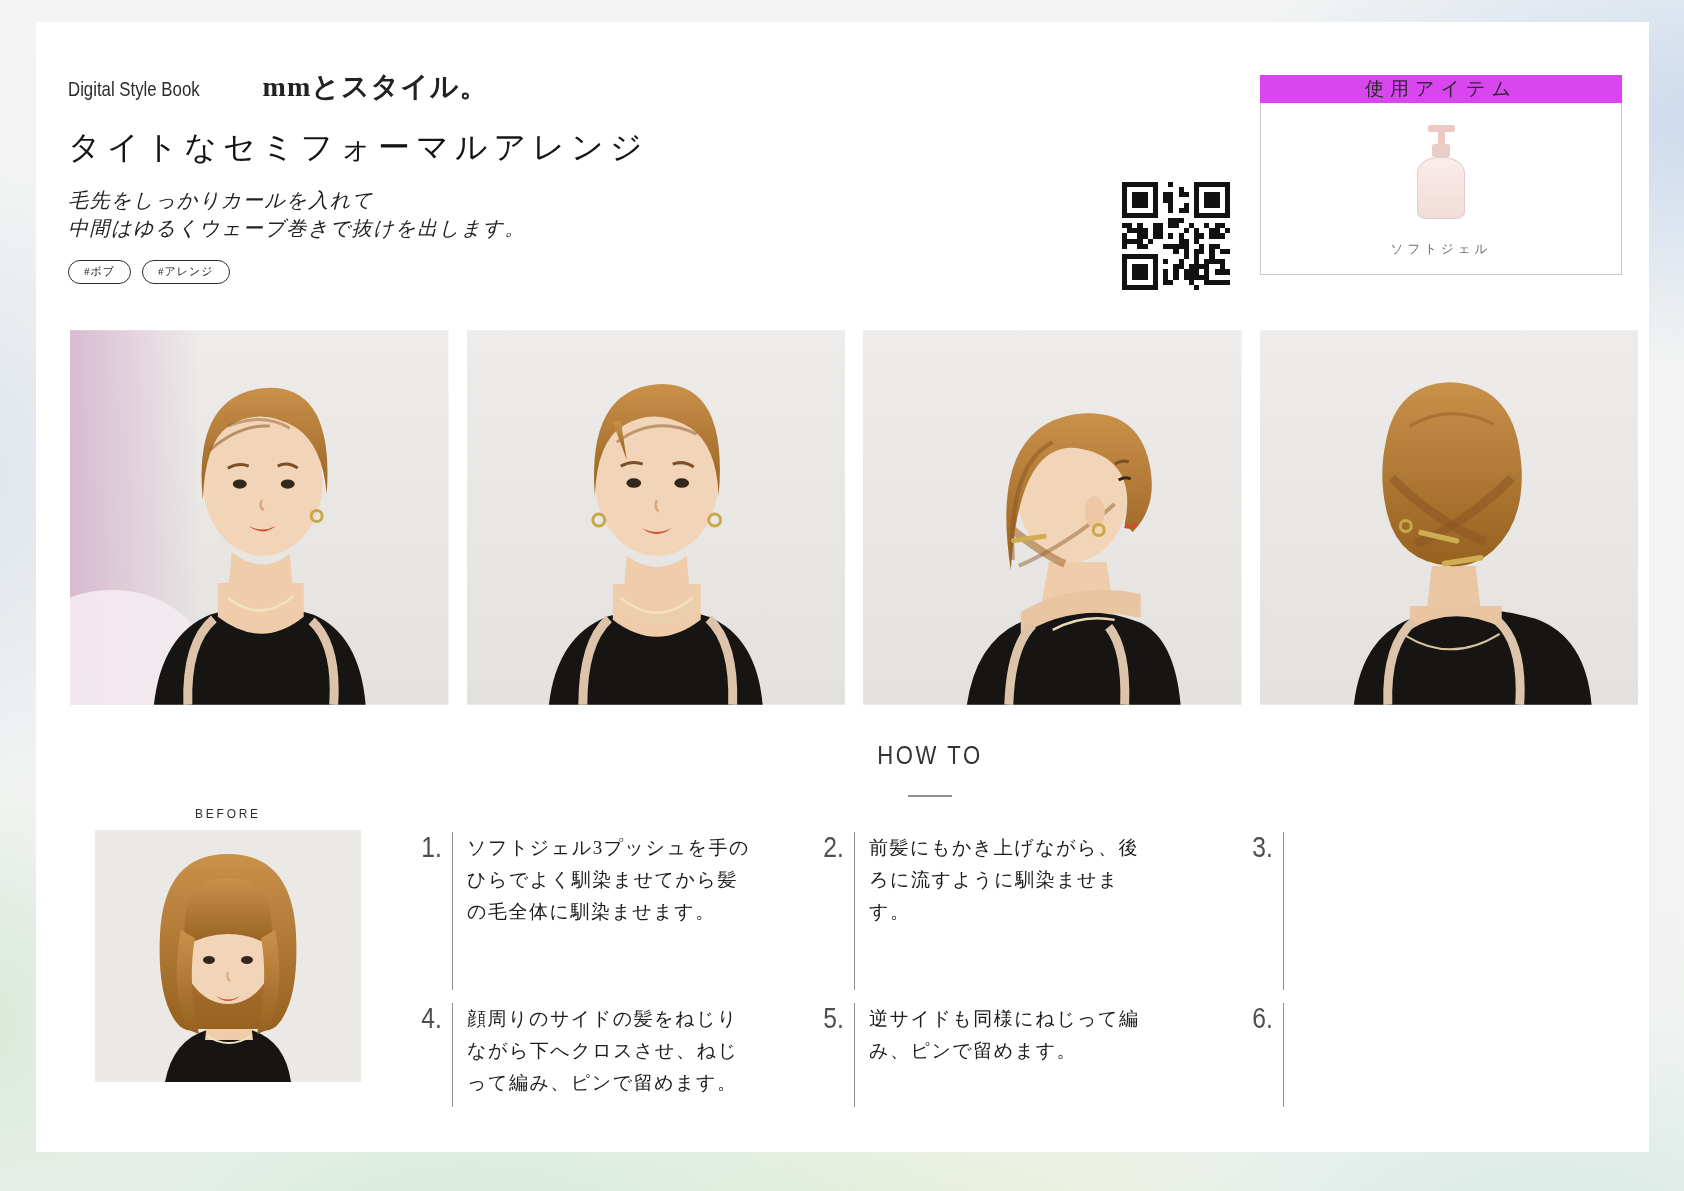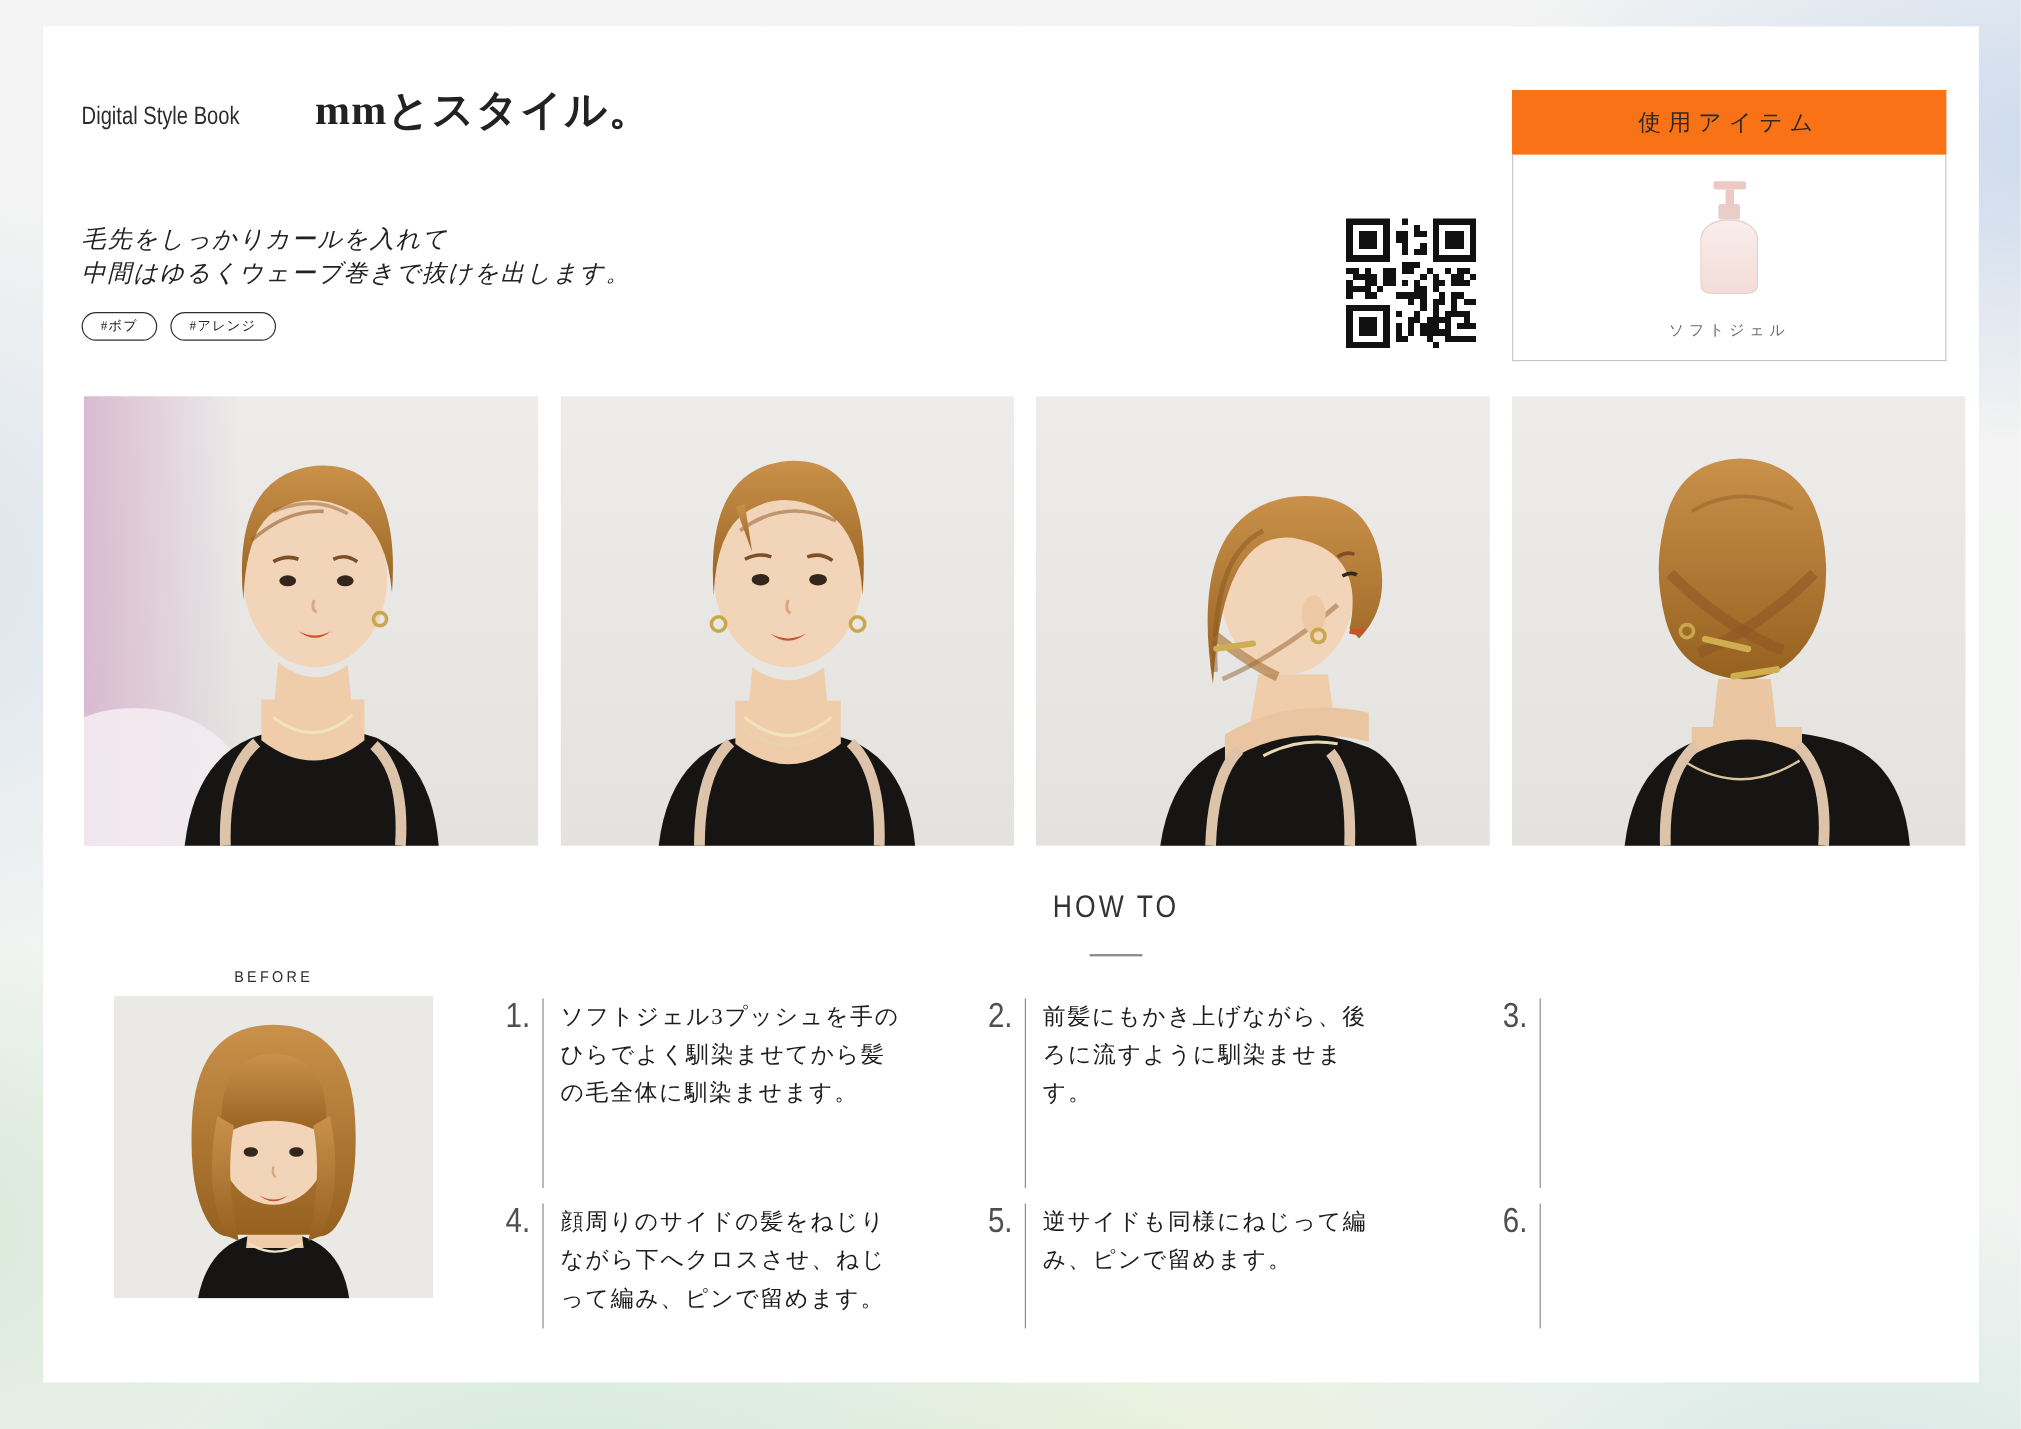--- a/index.html
+++ b/index.html
@@ -17,34 +17,34 @@
       radial-gradient(700px 380px at 56% 105%, rgba(228,239,206,.8) 0%, rgba(228,239,206,0) 55%),
       radial-gradient(800px 400px at 92% 104%, rgba(210,232,226,.85) 0%, rgba(210,232,226,0) 60%),
       linear-gradient(#f3f4f3,#f1f3f1);
   }
   .card{position:absolute;left:36px;top:22px;width:1613px;height:1130px;background:#ffffff;}
 
   
   .brand-row{position:absolute;left:68px;top:68px;display:flex;align-items:baseline;gap:30px;}
   .brand{font-family:"Liberation Sans","DejaVu Sans",sans-serif;font-size:21px;font-weight:500;
          letter-spacing:0px;color:#2b2b2b;transform:scaleX(.8);transform-origin:left bottom;white-space:nowrap;}
-  .series{font-size:35px;font-weight:600;color:#222;letter-spacing:1px;white-space:nowrap;}
+  .series{font-size:28px;font-weight:600;color:#222;letter-spacing:1px;white-space:nowrap;}
   .page-title{position:absolute;left:68px;top:126px;font-size:32px;letter-spacing:6px;color:#151515;white-space:nowrap;}
   .desc{position:absolute;left:68px;top:186px;font-size:20px;line-height:28px;letter-spacing:1.5px;color:#222;font-style:italic;}
   .tags{position:absolute;left:68px;top:260px;display:flex;gap:11px;}
   .tag{border:1.3px solid #2e2e2e;border-radius:15px;padding:3px 15px 4px;font-size:11px;
        letter-spacing:1px;color:#222;background:#fff;white-space:nowrap;}
 
   
   .qr{position:absolute;left:1121px;top:182px;width:110px;height:108px;}
   .qr svg{width:100%;height:100%;display:block;}
 
   
   .items-panel{position:absolute;left:1260px;top:75px;width:362px;height:210px;background:#fff;}
-  .items-head{height:54px;background:#f97316;display:flex;align-items:center;justify-content:center;
+  .items-head{height:28px;background:#d946ef;display:flex;align-items:center;justify-content:center;
               font-size:19px;letter-spacing:6px;color:#2a2a2a;}
   .items-body{position:relative;height:171px;border:1px solid #c8c8c8;border-top:none;background:#fff;}
   .bottle{position:absolute;left:50%;top:22px;transform:translateX(-50%);width:60px;}
   .pump-top{width:27px;height:7px;background:#ecc9c3;border-radius:2px;margin:0 auto;}
   .pump-stem{width:7px;height:12px;background:#ecc9c3;margin:0 auto;}
   .pump-collar{width:18px;height:13px;background:#e9cec8;border-radius:2px;margin:0 auto;}
   .bottle-body{width:46px;height:60px;margin:0 auto;border:1px solid #e5cec9;
                background:linear-gradient(180deg,#f9edeb,#f2dcd8);
                border-radius:45% 45% 9px 9px / 26% 26% 7px 7px;}
   .product-label{position:absolute;left:0;right:0;top:138px;text-align:center;font-size:12.5px;
@@ -83,20 +83,21 @@
 </head>
 <body>
 
 <div class="page">
   <div class="card"></div>
 
   <div class="brand-row">
     <div class="brand">Digital Style Book</div>
     <div class="series">mmとスタイル。</div>
   </div>
+  <div class="page-title">タイトなセミフォーマルアレンジ</div>
   <div class="desc">
     <div>毛先をしっかりカールを入れて</div>
     <div>中間はゆるくウェーブ巻きで抜けを出します。</div>
   </div>
   <div class="tags">
     <div class="tag">#ボブ</div>
     <div class="tag">#アレンジ</div>
   </div>
 
   <div class="qr">

